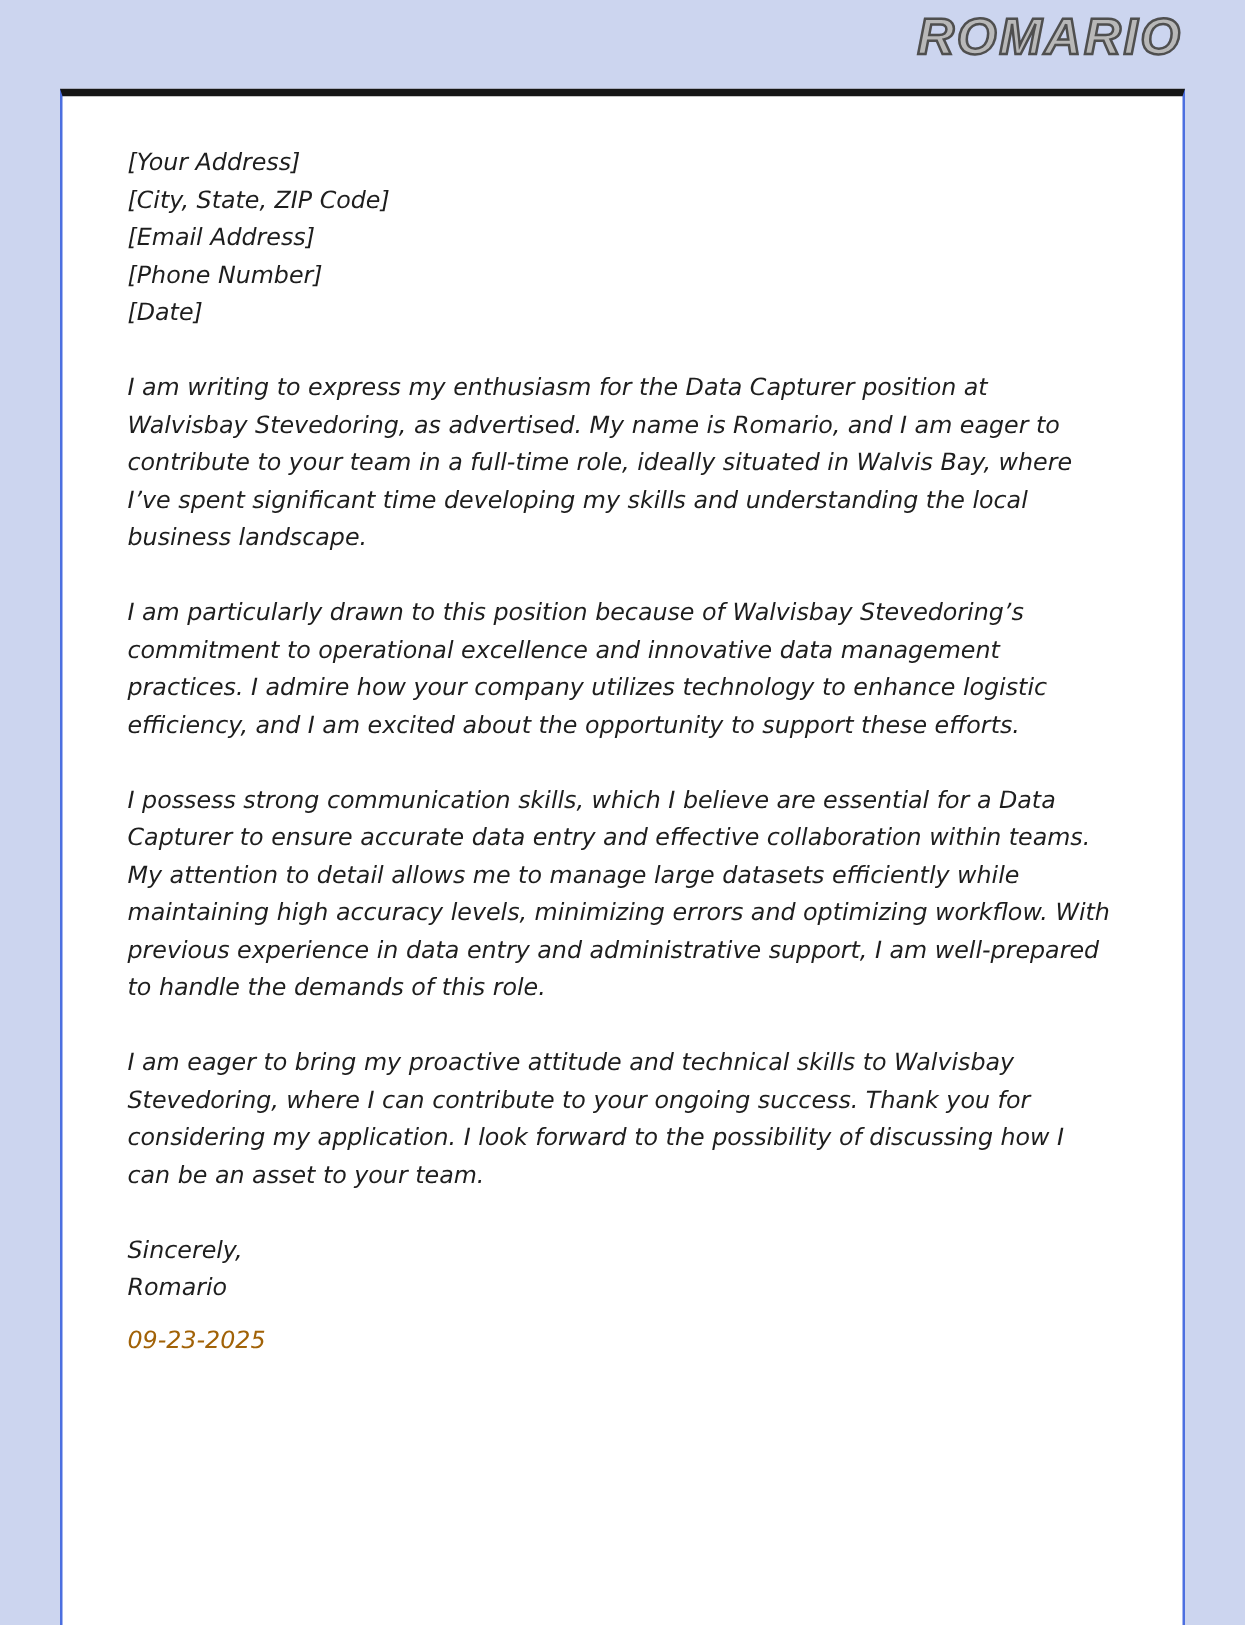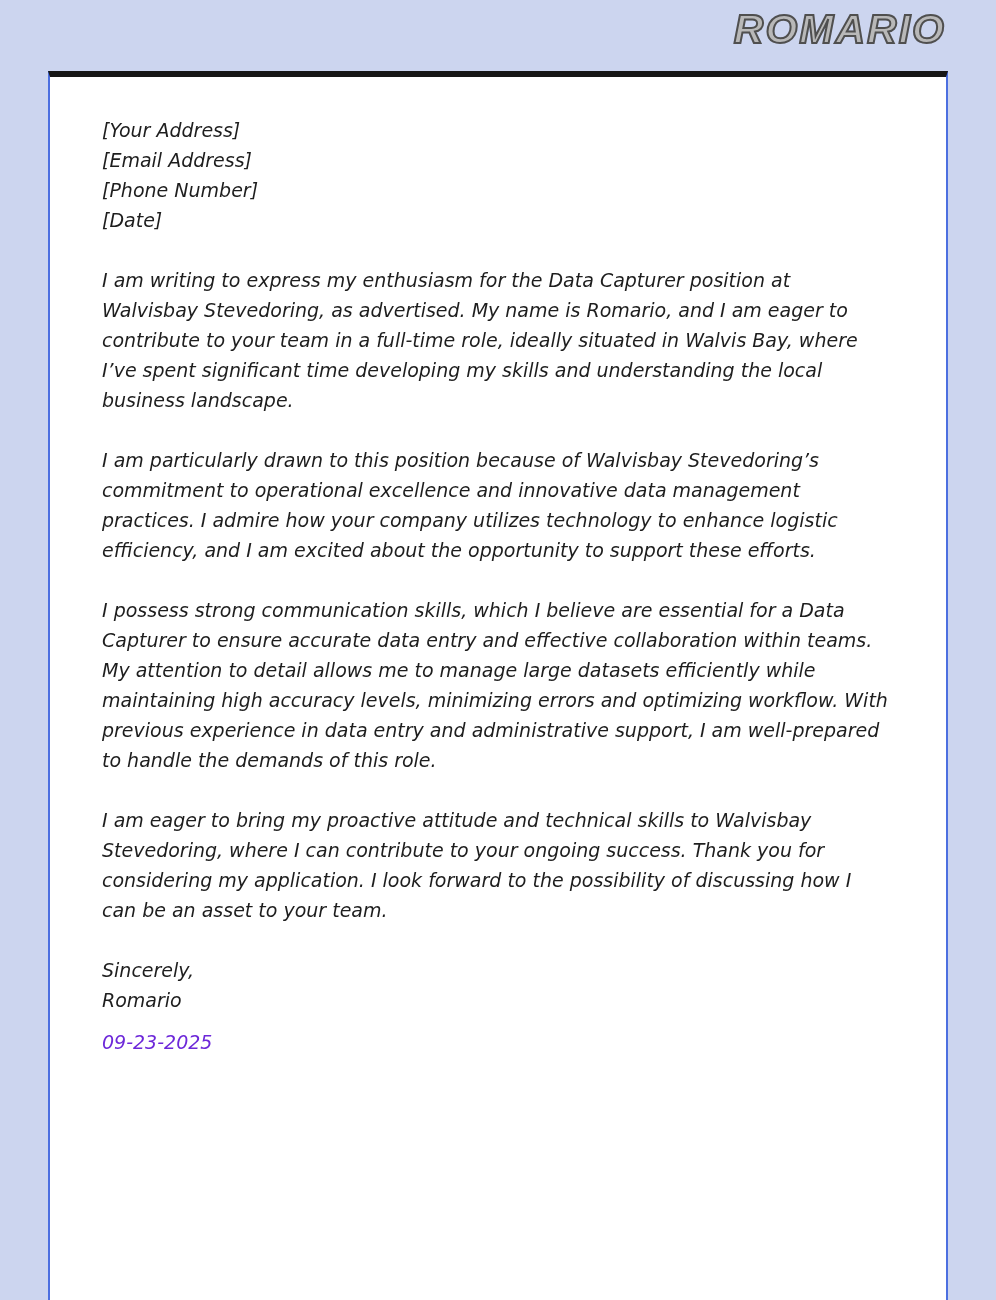--- a/index.html
+++ b/index.html
@@ -46,21 +46,21 @@
     font-size: 19px;
     line-height: 30px;
   }
 
   .block { margin-bottom: 30px; }
   .line { height: 30px; }
 
   .paragraph { margin-bottom: 30px; }
 
   .letter-date {
-    color: #6d28d9;
+    color: #a16207;
     margin-top: 12px;
   }
 
   .watermark {
     position: absolute;
     right: 10px;
     bottom: 6px;
     font-size: 15px;
     color: #4f4f4f;
   }
@@ -68,20 +68,21 @@
 </head>
 <body>
 
 <div class="brand-logo">ROMARIO</div>
 
 <div class="sheet">
   <div class="letter-body">
 
     <div class="block">
       <div class="line">[Your Address]</div>
+      <div class="line">[City, State, ZIP Code]</div>
       <div class="line">[Email Address]</div>
       <div class="line">[Phone Number]</div>
       <div class="line">[Date]</div>
     </div>
 
 
 
     <div class="paragraph">I am writing to express my enthusiasm for the Data Capturer position at Walvisbay Stevedoring, as advertised. My name is Romario, and I am eager to contribute to your team in a full-time role, ideally situated in Walvis Bay, where I’ve spent significant time developing my skills and understanding the local business landscape.</div>
     <div class="paragraph">I am particularly drawn to this position because of Walvisbay Stevedoring’s commitment to operational excellence and innovative data management practices. I admire how your company utilizes technology to enhance logistic efficiency, and I am excited about the opportunity to support these efforts.</div>
     <div class="paragraph">I possess strong communication skills, which I believe are essential for a Data Capturer to ensure accurate data entry and effective collaboration within teams. My attention to detail allows me to manage large datasets efficiently while maintaining high accuracy levels, minimizing errors and optimizing workflow. With previous experience in data entry and administrative support, I am well-prepared to handle the demands of this role.</div>

